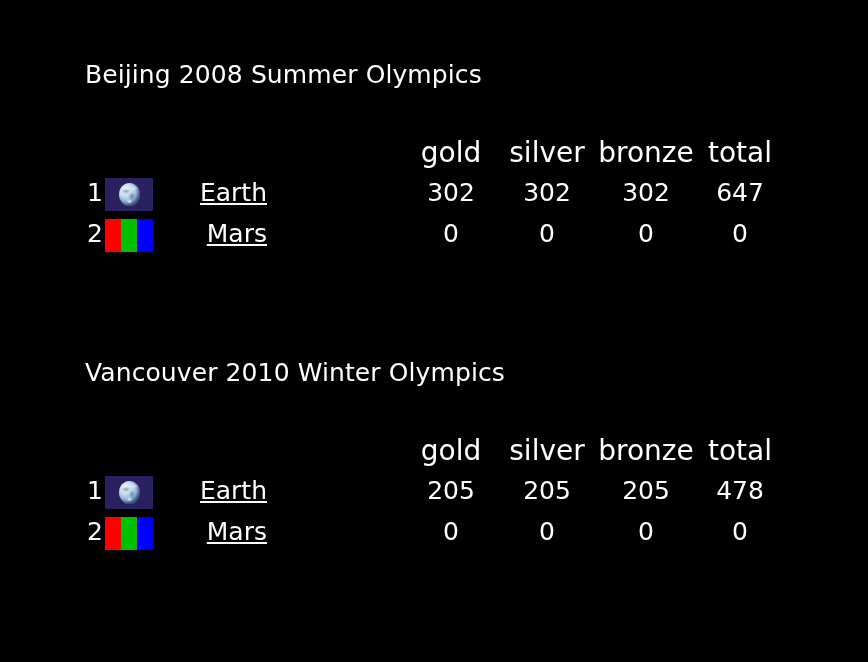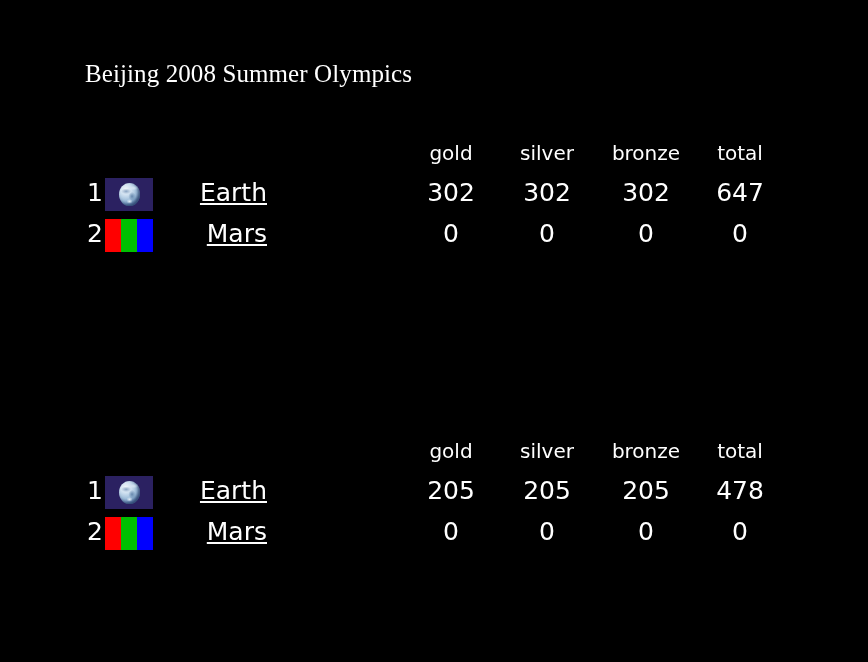--- a/index.html
+++ b/index.html
@@ -26,21 +26,20 @@
 
   
   .section-title {
     position: absolute;
     left: 85px;
     font-size: 25px;
     font-weight: 400;
     color: #ffffff;
     white-space: nowrap;
     letter-spacing: 0.1px;
-    font-family: Liberation Serif, serif;
   }
   #title-beijing   { top: 60px; }
   #title-vancouver { top: 358px; }
 
   
   .medal-block {
     position: absolute;
     left: 85px;
     width: 700px;
   }
@@ -66,21 +65,21 @@
   col.c-flag   { width: 52px; }
   col.c-name   { width: 110px; }
   col.c-gap    { width: 138px; }
   col.c-gold   { width: 92px; }
   col.c-silver { width: 100px; }
   col.c-bronze { width: 98px; }
   col.c-total  { width: 90px; }
 
   .hdr-row th {
     height: 38px;
-    font-size: 20px;
+    font-size: 28px;
     text-align: center;
     line-height: 38px;
   }
   .hdr-blank { font-size: 0; }
 
   .data-row td {
     height: 41px;
     font-size: 25px;
     line-height: 41px;
   }
@@ -227,20 +226,21 @@
           <td></td>
           <td class="num-cell">0</td>
           <td class="num-cell">0</td>
           <td class="num-cell">0</td>
           <td class="num-cell">0</td>
         </tr>
       </tbody>
     </table>
   </div>
 
+  <div class="section-title" id="title-vancouver">Vancouver 2010 Winter Olympics</div>
 
   <div class="medal-block" id="block-vancouver">
     <table class="medal-table">
       <colgroup>
         <col class="c-rank">
           <col class="c-flag">
           <col class="c-name">
           <col class="c-gap">
         <col class="c-gold">
           <col class="c-silver">

